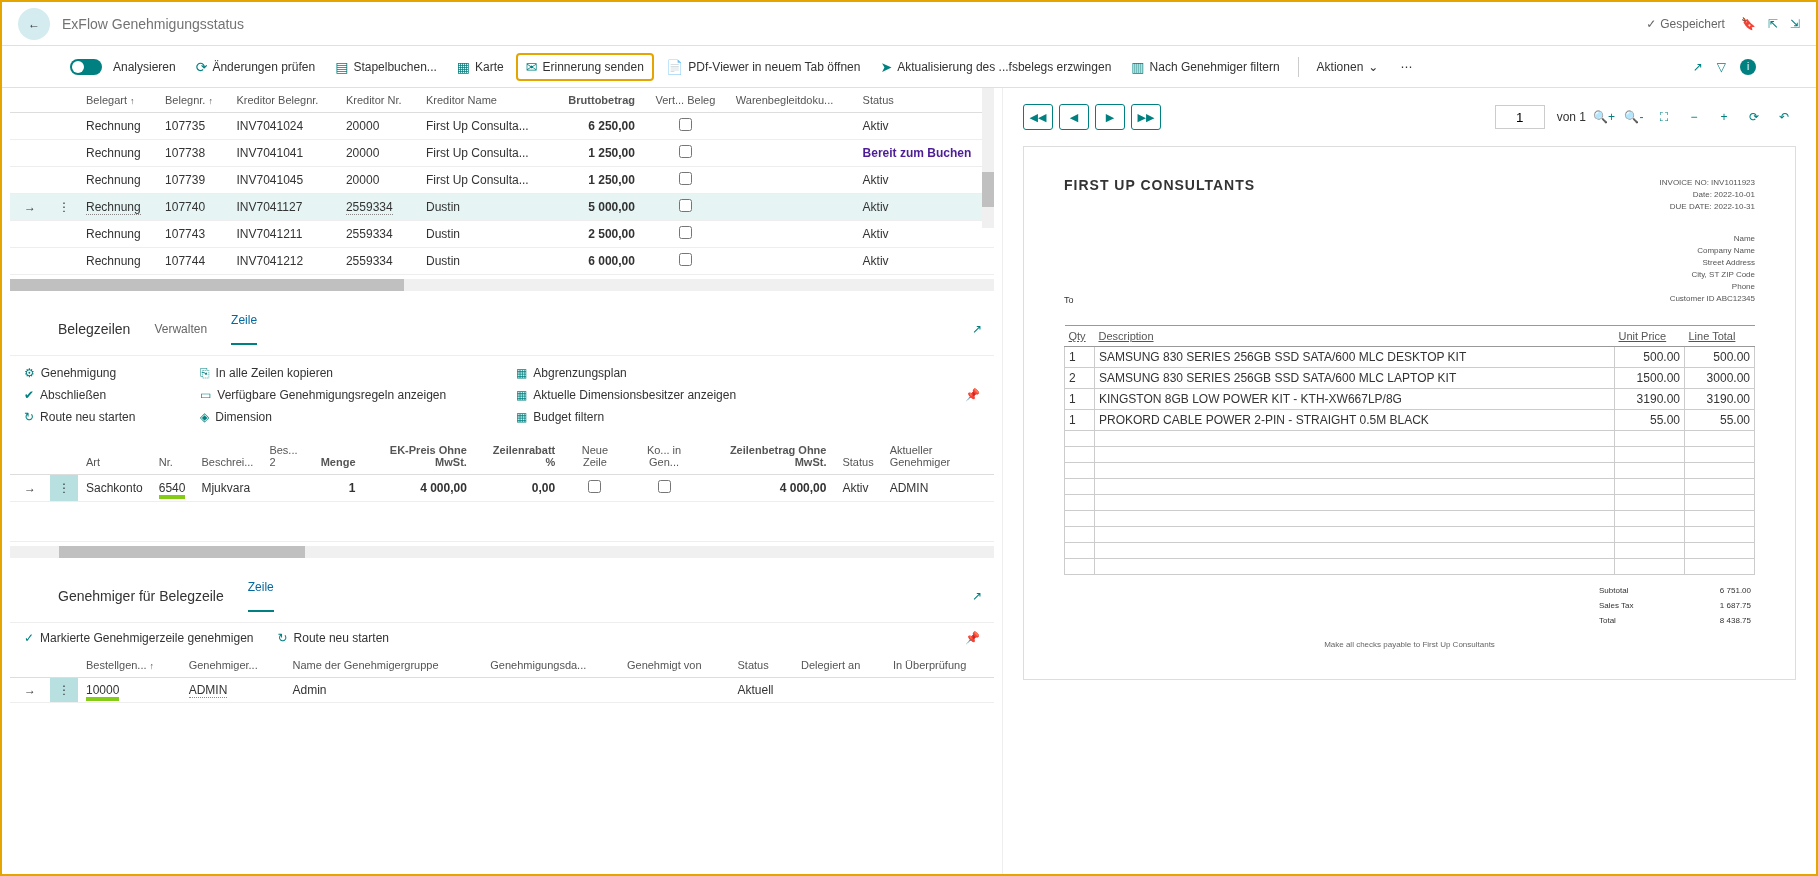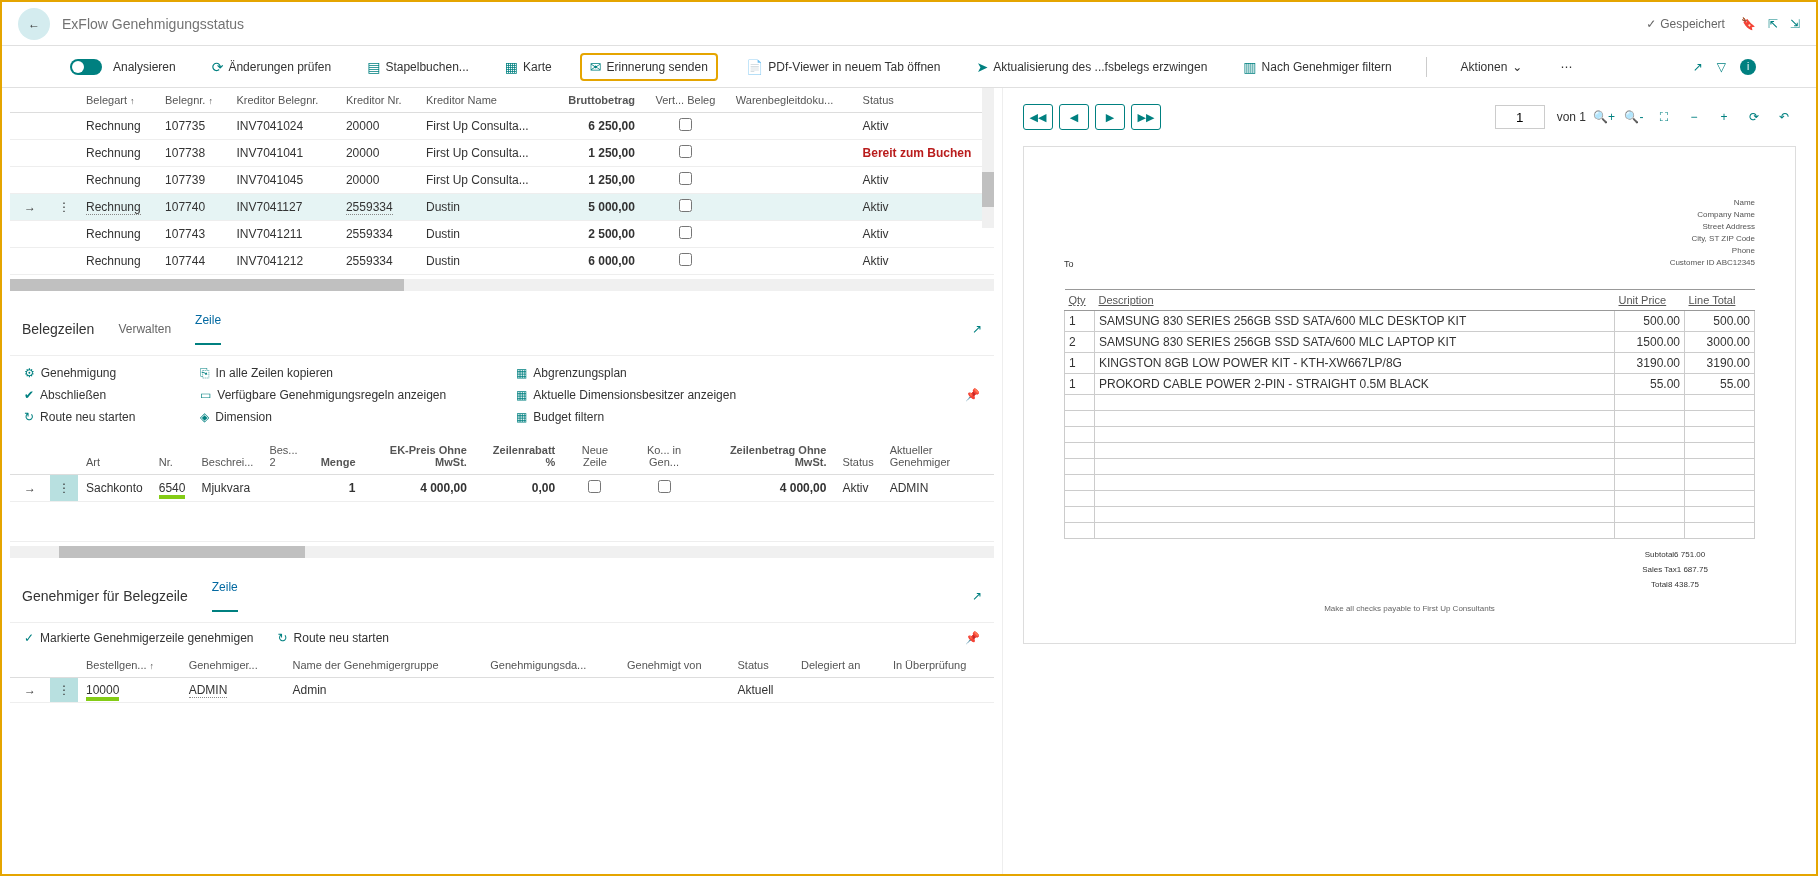--- a/index.html
+++ b/index.html
@@ -3,48 +3,48 @@
 <meta charset="utf-8">
 <style>
 * { margin: 0; padding: 0; box-sizing: border-box; font-family: 'Segoe UI', Arial, sans-serif; }
 body { background: #fff; font-size: 12px; color: #333; border: 2px solid #e5a500; width: 1818px; height: 876px; overflow: hidden; }
 .header-bar { display: flex; align-items: center; padding: 8px 16px; border-bottom: 1px solid #e0e0e0; height: 44px; }
 .back-btn { width: 32px; height: 32px; border-radius: 50%; background: #d4ecef; display: flex; align-items: center; justify-content: center; margin-right: 12px; cursor: pointer; }
 .page-title { font-size: 14px; color: #737373; }
 .header-right { margin-left: auto; display: flex; align-items: center; gap: 16px; }
 .saved-label { color: #666; display: flex; align-items: center; gap: 4px; }
 .header-icons { display: flex; gap: 12px; color: #008080; }
-.toolbar { display: flex; align-items: center; padding: 6px 60px; border-bottom: 1px solid #e0e0e0; gap: 20px; height: 42px; }
+.toolbar { display: flex; align-items: center; padding: 6px 60px; border-bottom: 1px solid #e0e0e0; gap: 4px; height: 42px; }
 .toggle-sw { display: inline-flex; align-items: center; width: 32px; height: 16px; background: #008080; border-radius: 8px; padding: 2px; margin-right: 6px; }
 .toggle-knob { width: 12px; height: 12px; background: #fff; border-radius: 50%; }
 .tool-item { display: flex; align-items: center; gap: 5px; padding: 4px 8px; cursor: pointer; color: #333; border-radius: 2px; }
 .tool-item.highlighted { border: 2px solid #e5a500; border-radius: 4px; }
 .tool-item .ic { color: #008080; font-size: 14px; }
 .tool-sep { width: 1px; height: 20px; background: #ccc; margin: 0 6px; }
 .toolbar-right { margin-left: auto; display: flex; align-items: center; gap: 14px; color: #008080; }
 .main-layout { display: flex; height: calc(876px - 90px); }
 .left-panel { width: 1000px; overflow-y: auto; padding: 0 8px; }
 .right-panel { flex: 1; padding: 16px 20px; border-left: 1px solid #eee; overflow-y: auto; }
 .table-container { position: relative; }
 table { width: 100%; border-collapse: collapse; }
 th { text-align: left; padding: 6px 8px; font-weight: 400; color: #555; font-size: 11px; border-bottom: 1px solid #ddd; vertical-align: bottom; }
 th.right, td.right { text-align: right; font-weight: bold; }
 td { padding: 5px 8px; border-bottom: 1px solid #eee; font-size: 12px; }
 tr.selected td { background: #e6f4f4 !important; }
-.status-ready { color: #b91c1c; font-weight: 600; }
+.status-ready { color: #4c1d95; font-weight: 600; }
 .row-arrow { color: #333; width: 30px; text-align: center; }
 .row-menu { background: #b8e0e0; width: 20px; text-align: center; cursor: pointer; }
 .sort-arrow { font-size: 9px; }
 input[type="checkbox"] { width: 13px; height: 13px; }
 .hscroll { height: 12px; background: #f0f0f0; position: relative; margin-top: 4px; }
 .hscroll-thumb { position: absolute; height: 100%; background: #c0c0c0; left: 0; width: 40%; }
 .vscroll-stub { position: absolute; right: 0; top: 0; width: 12px; height: 140px; background: #f0f0f0; }
 .vscroll-thumb { position: absolute; width: 100%; background: #c0c0c0; top: 60%; height: 25%; }
 .section-header { display: flex; align-items: center; gap: 24px; padding: 10px 12px; background: #fff; border-bottom: 1px solid #eee; margin-top: 12px; }
-.section-title { font-size: 14px; font-weight: 400; color: #333; }
+.section-title { font-size: 14px; font-weight: 400; color: #333; margin-left: 36px; }
 .section-tab { color: #666; cursor: pointer; }
 .section-tab.active { color: #0369a1; border-bottom: 2px solid #008080; padding-bottom: 16px; }
 .section-share { margin-left: auto; color: #008080; cursor: pointer; }
 .action-grid { display: grid; grid-template-columns: 160px 300px 280px auto; gap: 8px 16px; padding: 10px 14px 14px; }
 .action-btn { display: flex; align-items: center; gap: 6px; color: #333; cursor: pointer; }
 .action-btn .ic { color: #008080; }
 .action-row { display: flex; gap: 24px; padding: 8px 14px; align-items: center; }
 .pin-right { margin-left: auto; color: #008080; cursor: pointer; }
 .pdf-title { font-size: 15px; color: #333; margin-bottom: 12px; }
 .pdf-toolbar { display: flex; align-items: center; gap: 6px; margin-bottom: 16px; }
@@ -58,21 +58,21 @@
 .inv-title { font-size: 28px; font-weight: 300; color: #555; letter-spacing: 2px; }
 .inv-company { font-size: 14px; font-weight: 600; letter-spacing: 1px; margin-bottom: 4px; }
 .inv-meta { text-align: right; font-size: 8px; line-height: 1.5; color: #555; }
 .inv-to { display: flex; justify-content: space-between; margin: 20px 0; }
 .inv-to-right { text-align: right; font-size: 8px; line-height: 1.5; color: #555; }
 .inv-table { width: 100%; border-collapse: collapse; font-size: 8px; }
 .inv-table th { border-top: 1px solid #999; border-bottom: 1px solid #999; padding: 4px; font-weight: 400; text-decoration: underline; }
 .inv-table td { border: 1px solid #ccc; padding: 3px 4px; height: 16px; }
 .inv-table td.r { text-align: right; }
 .inv-totals { margin-top: 8px; width: 160px; margin-left: auto; font-size: 8px; }
-.inv-totals-row { display: flex; justify-content: center; padding: 3px 4px; }
+.inv-totals-row { display: flex; justify-content: space-between; padding: 3px 4px; }
 .inv-footer { text-align: center; font-size: 8px; color: #666; margin-top: 12px; }
 .underline-dotted { border-bottom: 1px dotted #888; }
 a.cell-link { color: #333; text-decoration: none; border-bottom: 4px solid #84cc16; }
 </style>
 </head>
 <body>
 
 <div class="header-bar">
   <div class="back-btn">
     <span>←</span>
@@ -401,20 +401,28 @@
         <div class="pdf-tool-icon">🔍+</div>
         <div class="pdf-tool-icon">🔍-</div>
         <div class="pdf-tool-icon">⛶</div>
         <div class="pdf-tool-icon">−</div>
         <div class="pdf-tool-icon">+</div>
         <div class="pdf-tool-icon">⟳</div>
         <div class="pdf-tool-icon">↶</div>
       </div>
     </div>
     <div class="invoice-preview">
+      <div style="display:flex; justify-content:space-between; align-items:flex-start">
+        <div class="inv-company">FIRST UP CONSULTANTS</div>
+        <div class="inv-meta">
+          <div>INVOICE NO: INV1011923</div>
+          <div>Date: 2022-10-01</div>
+          <div>DUE DATE: 2022-10-31</div>
+        </div>
+      </div>
       <div class="inv-to">
         <div style="align-self:flex-end">To</div>
         <div class="inv-to-right">
           <div>Name</div>
           <div>Company Name</div>
           <div>Street Address</div>
           <div>City, ST ZIP Code</div>
           <div>Phone</div>
           <div>Customer ID ABC12345</div>
         </div>

